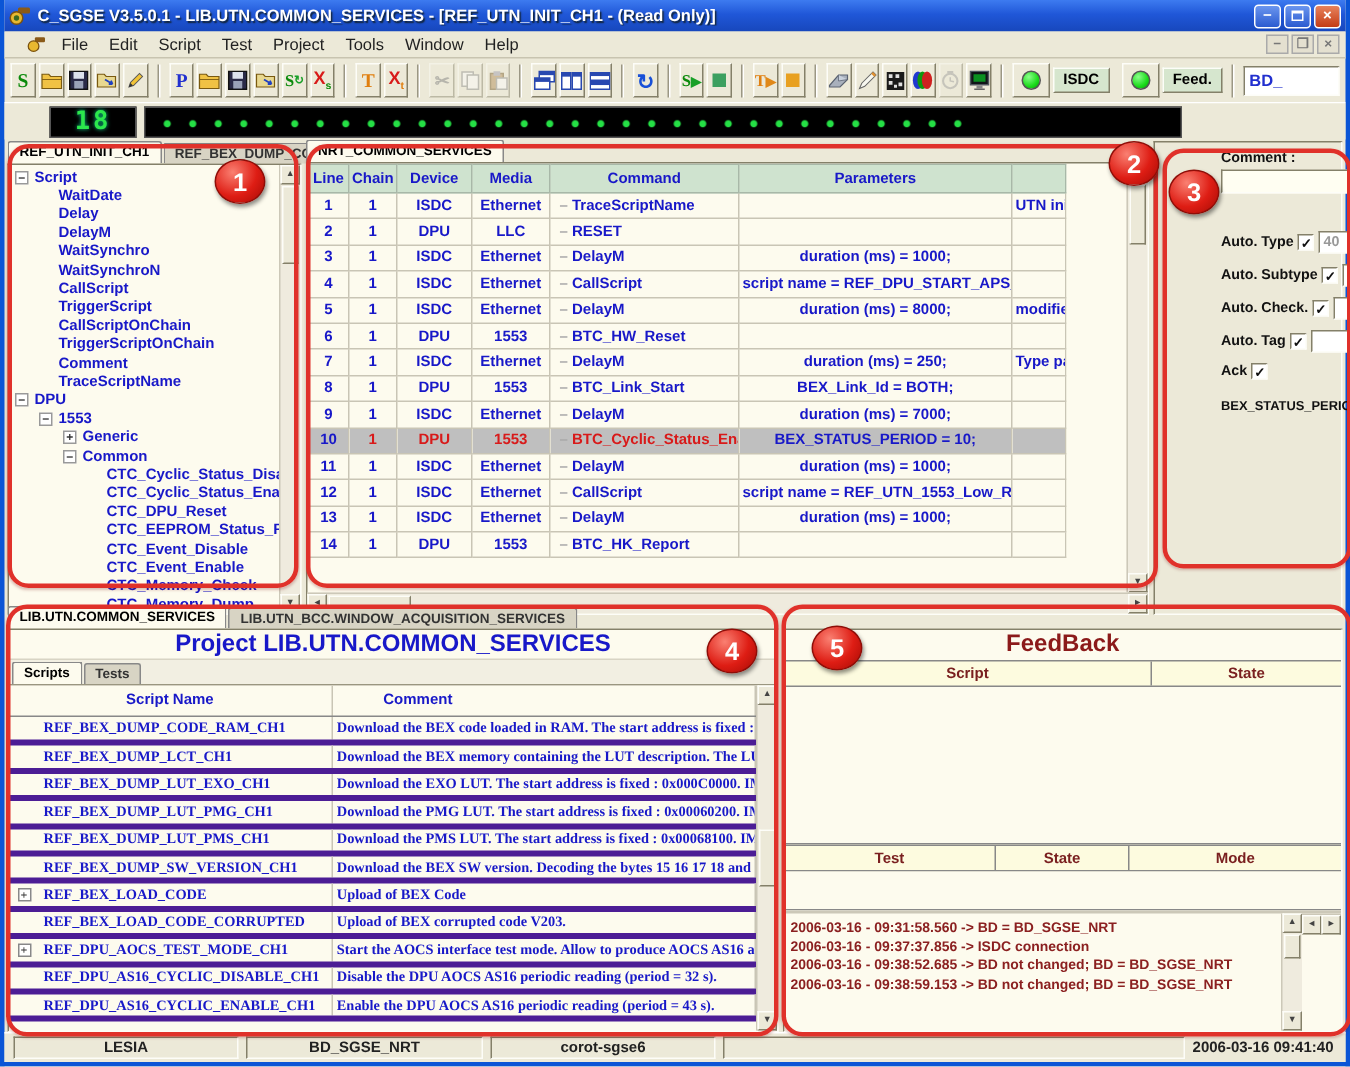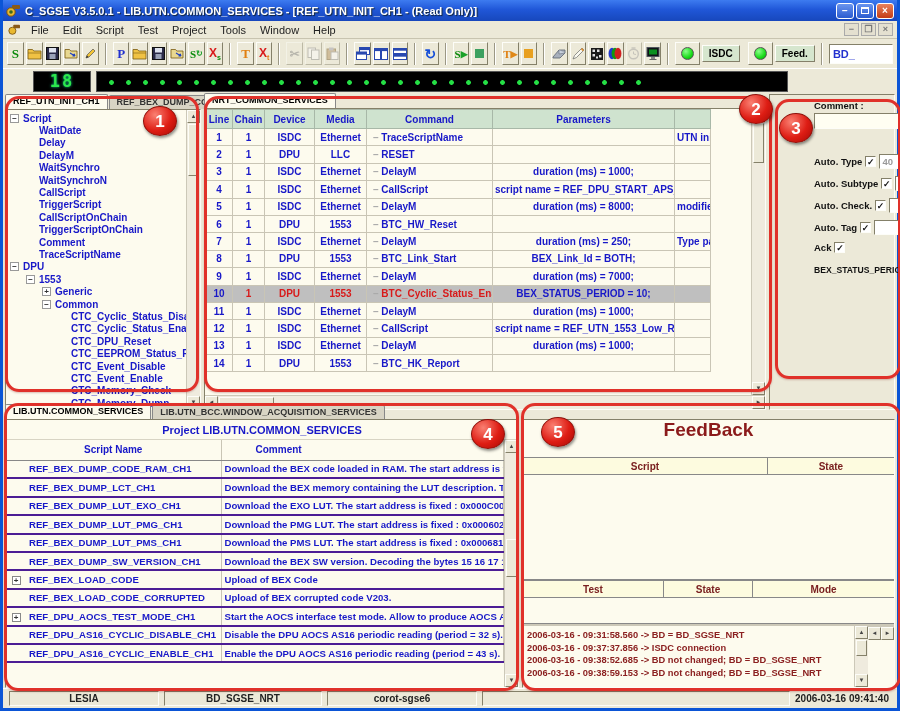--- a/index.html
+++ b/index.html
@@ -8,21 +8,21 @@
   .window { width:900px; height:711px; border:3px solid #0B55D6; border-top:none; display:flex; flex-direction:column; position:relative; background:#ECE9D8; }
 
   
   .titlebar { height:21px; flex:0 0 21px; background:linear-gradient(180deg,#3D7BF0 0%,#2057D8 45%,#1747BC 100%); display:flex; align-items:center; padding:0 3px; }
   .titlebar .ttl { color:#fff; font-weight:bold; font-size:11px; margin-left:4px; flex:1; white-space:nowrap; overflow:hidden; text-shadow:1px 1px 1px #123; }
   .wbtn { width:18px; height:16px; margin-left:2px; border:1px solid #fff; border-radius:3px; color:#fff; font-weight:bold; font-size:10px; line-height:14px; text-align:center; background:linear-gradient(180deg,#6A95EE,#2B5BD0); }
   .wbtn.close { background:linear-gradient(180deg,#E8825C,#C33C16); }
   .wbtn .maxbox { display:inline-block; width:8px; height:7px; border:1.5px solid #fff; border-top-width:2.5px; margin-top:3px; }
 
   
-  .menubar { height:18px; flex:0 0 18px; background:#ECE9D8; border-bottom:1px solid #C8C4B0; display:flex; align-items:center; padding-left:2px; }
+  .menubar { height:18px; flex:0 0 18px; background:#ECE9D8; border-bottom:1px solid #C8C4B0; display:flex; align-items:center; padding-left:12px; }
   .menubar .mitem { padding:1px 7px; color:#222; }
   .menubar .mdi { margin-left:auto; display:flex; gap:2px; padding-right:4px; }
   .mdi span { width:15px; height:13px; border:1px solid #AAA; background:#E4E0D0; color:#777; font-size:9px; line-height:11px; text-align:center; font-weight:bold; }
 
   
   .toolbar { height:30px; flex:0 0 30px; display:flex; align-items:center; padding:2px 4px; gap:2px; border-bottom:1px solid #fff; }
   .sep { width:2px; height:22px; border-left:1px solid #9B9784; border-right:1px solid #fff; margin:0 4px; }
   .tb { width:24px; height:23px; background:#ECE9D8; border:1px solid; border-color:#FDFDF8 #848069 #848069 #FDFDF8; display:flex; align-items:center; justify-content:center; font-weight:bold; font-size:12px; padding:0; }
   .tb.dis { opacity:.45; }
   .g-s { color:#0B8A0B; font-family:"Liberation Serif",serif; font-size:13px; }
@@ -104,31 +104,31 @@
   .cb { width:11px; height:11px; background:#fff; border:1px solid; border-color:#848069 #FDFDF8 #FDFDF8 #848069; font-size:9px; line-height:10px; text-align:center; color:#111; flex:0 0 11px; }
   .sfield { flex:1; min-width:0; height:15px; background:#fff; border:1px solid; border-color:#848069 #FDFDF8 #FDFDF8 #848069; font-size:9.5px; color:#999; padding:1px 2px; font-weight:bold; font-family:"Liberation Sans",sans-serif; }
   .sfield.black { color:#111; }
   .bexrow { display:flex; align-items:center; margin-top:9px; gap:2px; font-size:8.6px; }
   .bexrow .sfield { flex:0 0 26px; }
 
   
   .bottom-tabs { height:16px; flex:0 0 16px; margin-top:3px; display:flex; gap:1px; align-items:flex-end; }
   .bottom-region { flex:1; display:flex; gap:3px; margin-top:0; }
   .proj { width:514px; display:flex; flex-direction:column; border:1px solid; border-color:#848069 #FDFDF8 #FDFDF8 #848069; background:#FDFBEE; }
-  .ptitle { height:20px; text-align:center; color:#1818C8; font-weight:bold; font-size:11px; line-height:20px; background:#FDFBEE; border-bottom:1px solid #D8D4C4; }
+  .ptitle { height:20px; text-align:center; color:#1818C8; font-weight:bold; font-size:16px; line-height:20px; background:#FDFBEE; border-bottom:1px solid #D8D4C4; }
   .subtabs { height:17px; display:flex; align-items:flex-end; padding-left:2px; gap:1px; border-bottom:1px solid #9a9680; background:#F2EFE2; }
   .ptblzone { flex:1; display:flex; }
   table.ptable { border-collapse:collapse; width:100%; table-layout:fixed; }
   table.ptable th { background:#FDFBEE; color:#1818C8; font-size:10px; border-bottom:1px solid #888; border-right:1px solid #C9C5B5; height:20px; }
-  table.ptable td { border-bottom:2px solid #4c1d95; border-right:1px solid #C9C5B5; height:18.4px; font-size:9.6px; font-weight:bold; color:#1818C8; white-space:nowrap; overflow:hidden; padding:0 3px; }
+  table.ptable td { border-bottom:4px solid #4c1d95; border-right:1px solid #C9C5B5; height:18.4px; font-size:9.6px; font-weight:bold; color:#1818C8; white-space:nowrap; overflow:hidden; padding:0 3px;font-family:Liberation Serif, serif; }
   .expbox { display:inline-block; width:9px; height:9px; border:1px solid #888; background:#fff; font-size:8px; line-height:7px; text-align:center; color:#333; }
   .expbox:empty { visibility:hidden; }
 
   .feed { flex:1; display:flex; flex-direction:column; border:1px solid; border-color:#848069 #FDFDF8 #FDFDF8 #848069; background:#FDFBEE; }
-  .ftitle { height:37px; text-align:center; color:#8B1A1A; font-weight:bold; font-size:19px; line-height:20px; }
+  .ftitle { height:20px; text-align:center; color:#8B1A1A; font-weight:bold; font-size:16px; line-height:20px; }
   .fhead { display:flex; height:18px; border-top:1px solid #888; border-bottom:1px solid #888; background:#FDFBDF; }
   .fhead div { color:#7A2020; font-weight:bold; font-size:10px; text-align:center; line-height:17px; border-right:1px solid #888; }
   .fbody1 { height:105px; background:#FDFBEE; border-bottom:1px solid #888; }
   .fbody2 { height:26px; background:#FDFBEE; border-bottom:1px solid #888; }
   .logzone { flex:1; display:flex; flex-direction:row; border-top:2px solid #CCC8B8; background:#FDFBEE; }
   .logmain { flex:1; display:flex; }
   .loglines { flex:1; padding:3px 4px; overflow:hidden; }
   .logline { color:#8B2020; font-weight:bold; font-size:9.3px; line-height:12.5px; white-space:nowrap; }
 
   
@@ -799,20 +799,26 @@
 
         <span class="tab active">LIB.UTN.COMMON_SERVICES</span>
 
         <span class="tab">LIB.UTN_BCC.WINDOW_ACQUISITION_SERVICES</span>
       </div>
 
     <div class="bottom-region">
 
       <div class="proj">
         <div class="ptitle">Project LIB.UTN.COMMON_SERVICES</div>
+        <div class="subtabs">
+
+            <span class="tab active">Scripts</span>
+
+            <span class="tab">Tests</span>
+          </div>
         <div class="ptblzone">
           <div style="flex:1; overflow:hidden;">
             <table class="ptable">
               <colgroup>
                   <col style="width:20px">
                   <col style="width:195px">
                   <col>
                 </colgroup>
               <thead>
                 <tr>

